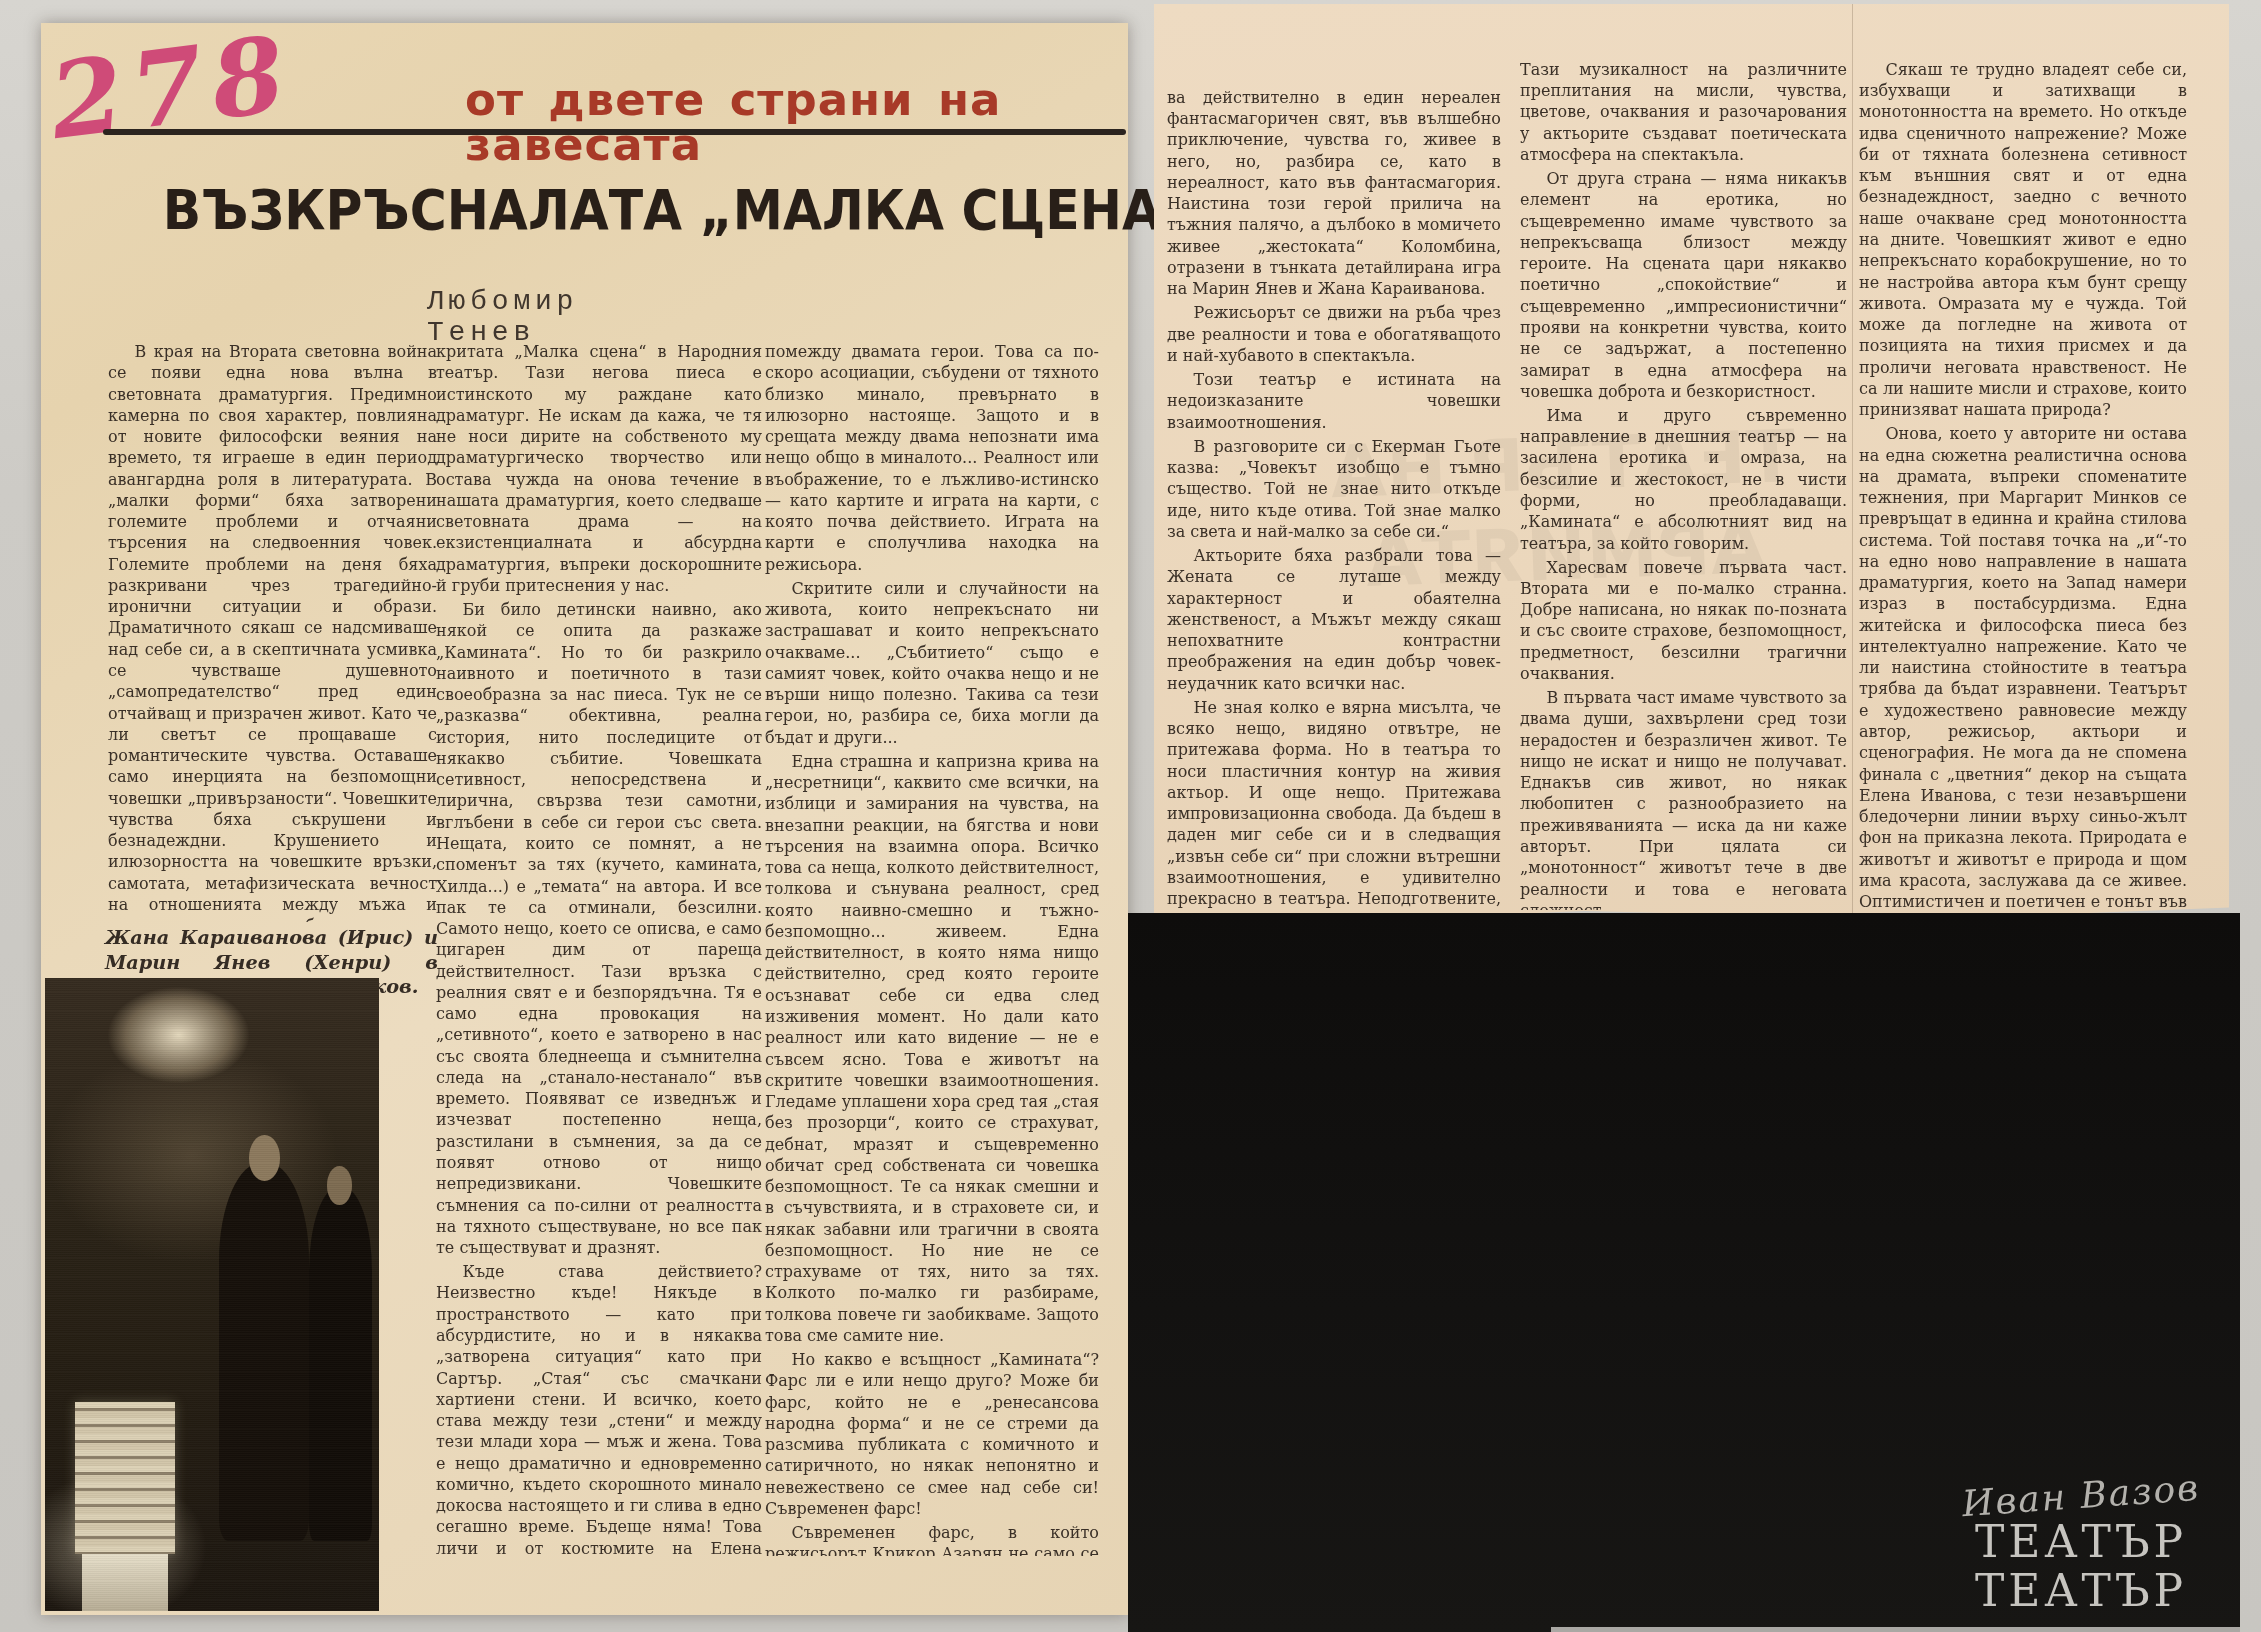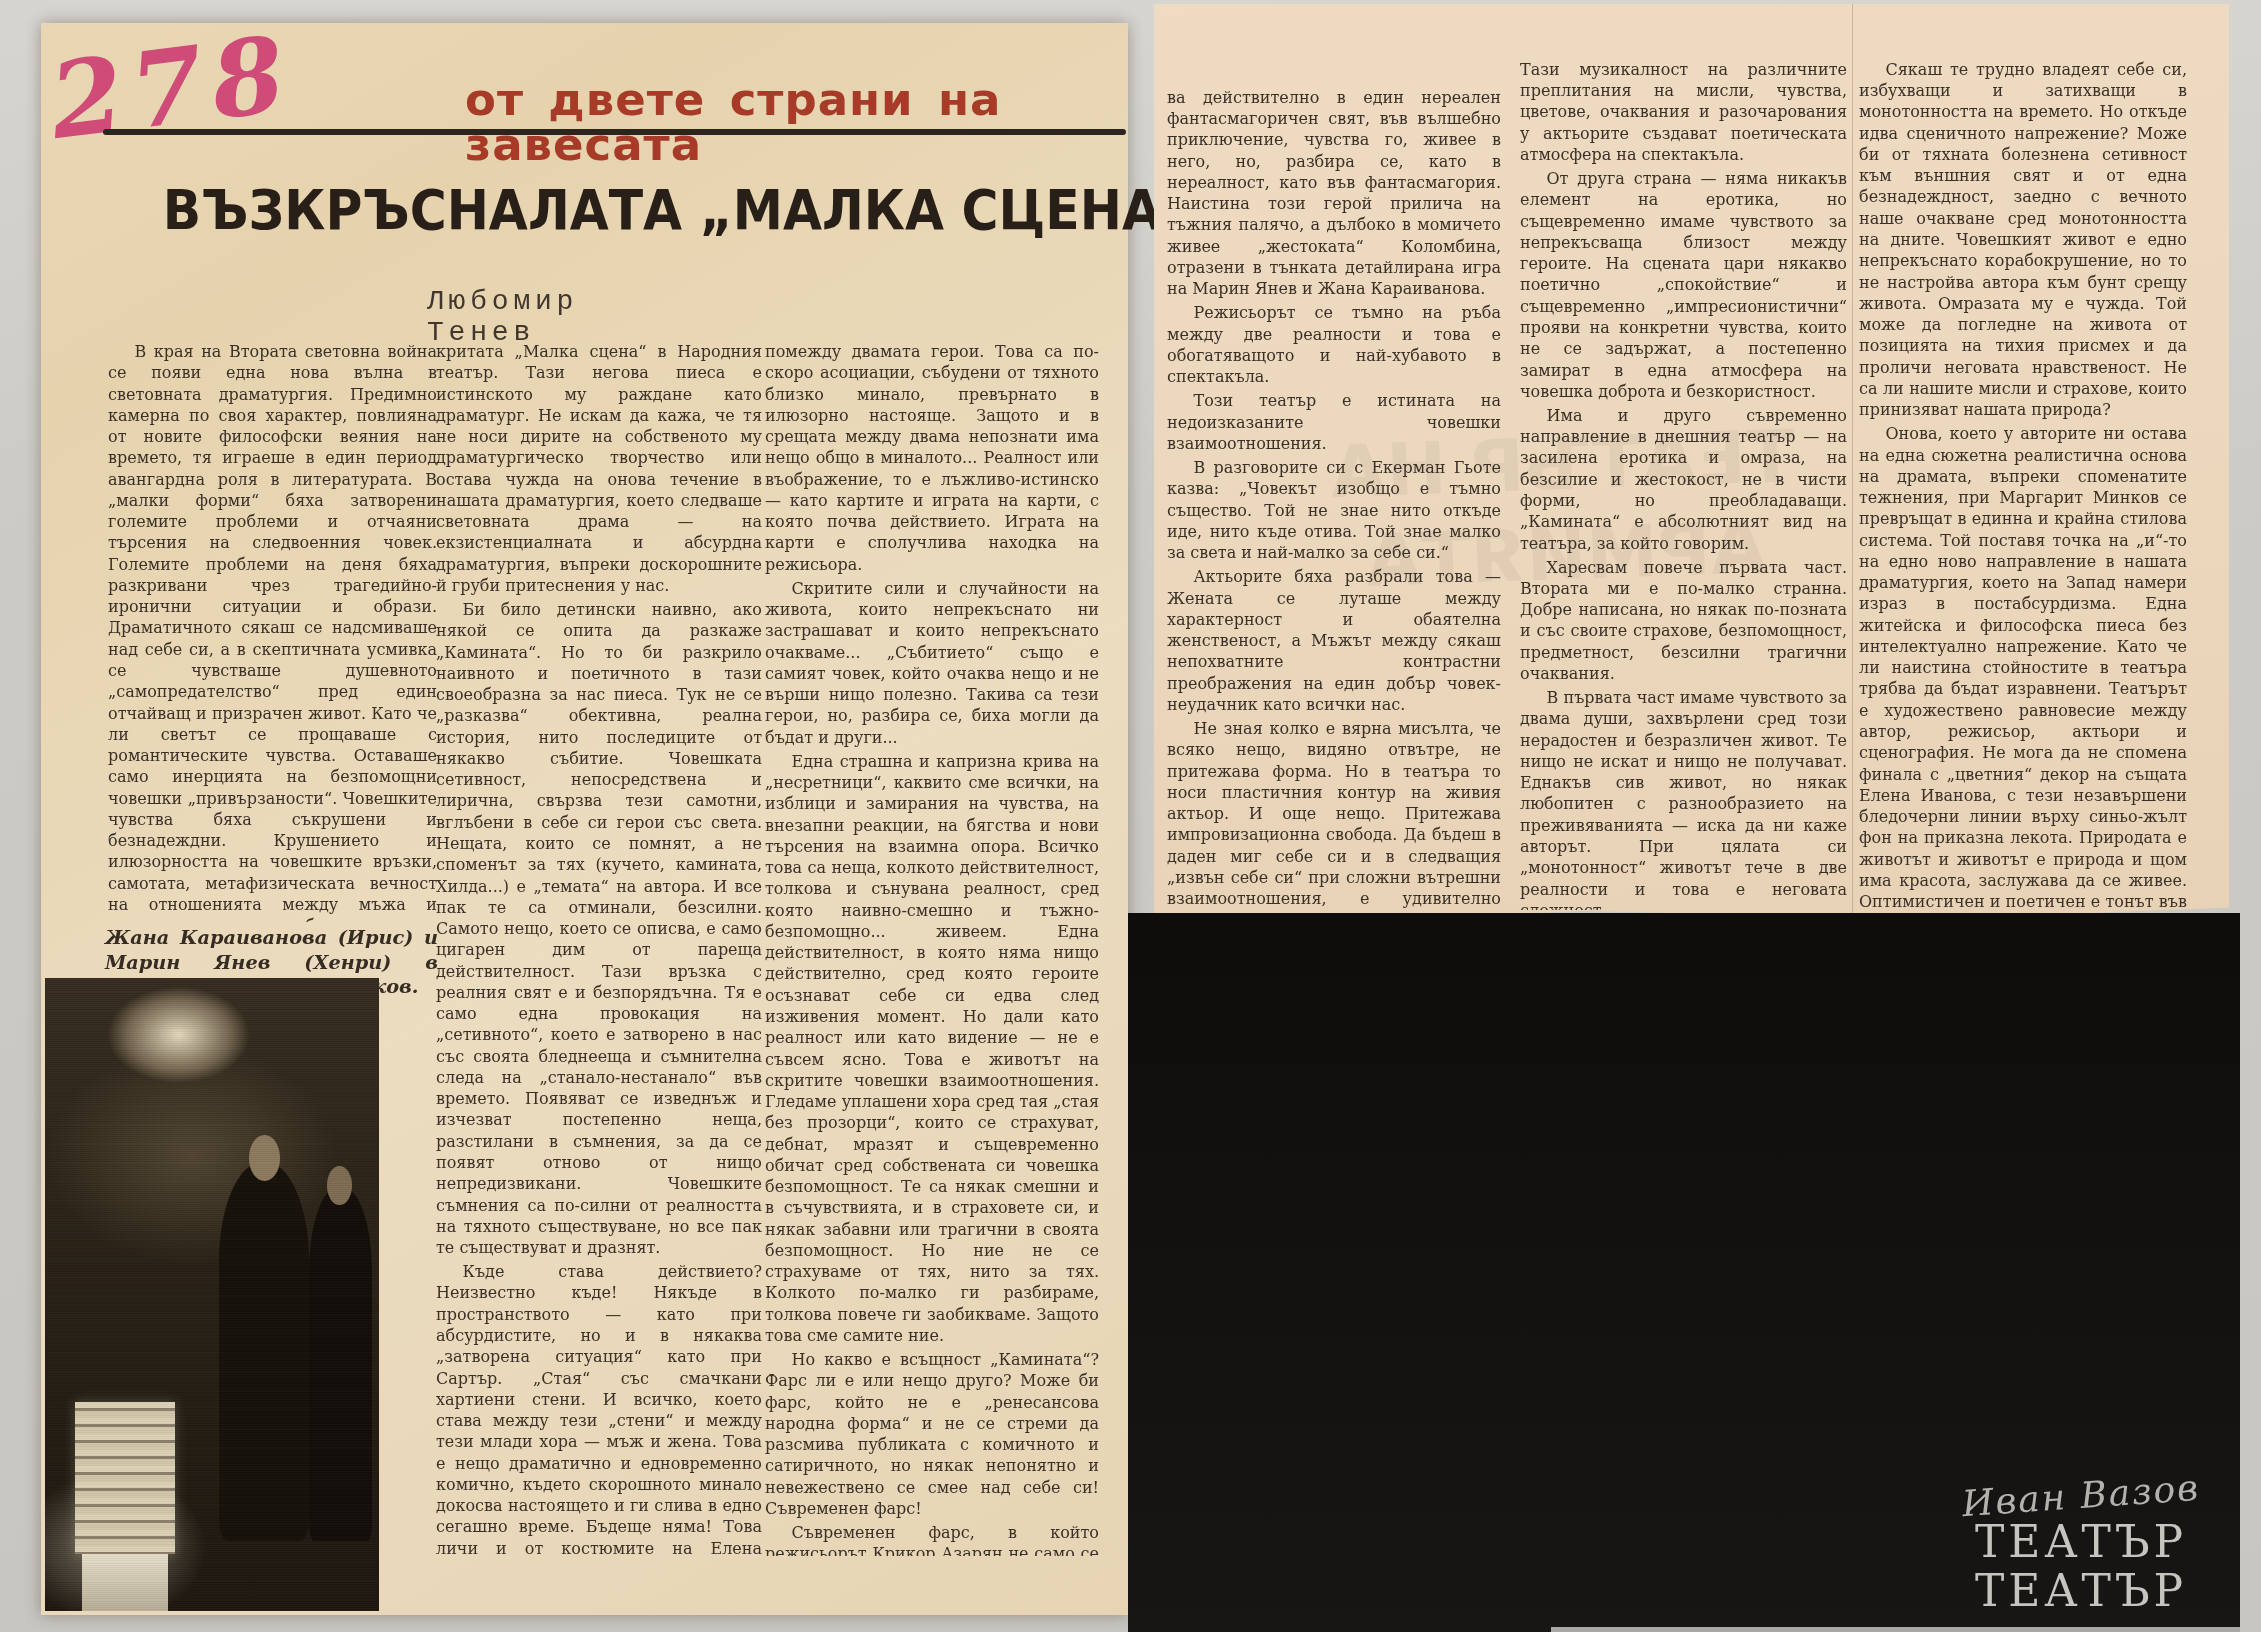--- a/index.html
+++ b/index.html
@@ -112,21 +112,21 @@
       <div class="ph-figure ph-figure-man"></div>
       <div class="ph-books"></div>
       <div class="ph-stool"></div>
     </div>
   </div>
 
   <div class="paper paper-right">
     <div class="ghost">ТЕАТЪР НА АРМИЯТА</div>
     <div class="col colD cont-first">
         <p>ва действително в един нереален фантасмагоричен свят, във вълшебно приключение, чувства го, живее в него, но, разбира се, като в нереалност, като във фантасмагория. Наистина този герой прилича на тъжния палячо, а дълбоко в момичето живее „жестоката“ Коломбина, отразени в тънката детайлирана игра на Марин Янев и Жана Караиванова.</p>
-        <p>Режисьорът се тъмно на ръба между две реалности и това е обогатяващото и най-хубавото в спектакъла.</p>
+        <p>Режисьорът се движи на ръба чрез две реалности и това е обогатяващото и най-хубавото в спектакъла.</p>
         <p>Този театър е истината на недоизказаните човешки взаимоотношения.</p>
         <p>В разговорите си с Екерман Гьоте казва: „Човекът изобщо е тъмно същество. Той не знае нито откъде иде, нито къде отива. Той знае малко за света и най-малко за себе си.“</p>
         <p>Актьорите бяха разбрали това — Жената се луташе между характерност и обаятелна женственост, а Мъжът между сякаш непохватните контрастни преображения на един добър човек-неудачник като всички нас.</p>
         <p>Не зная колко е вярна мисълта, че всяко нещо, видяно отвътре, не притежава форма. Но в театъра то носи пластичния контур на живия актьор. И още нещо. Притежава импровизационна свобода. Да бъдеш в даден миг себе си и в следващия „извън себе си“ при сложни вътрешни взаимоотношения, е удивително прекрасно в театъра. Неподготвените, неочаквани неща, пред които не стои нищо и след които също няма нищо, са сякаш първо движение на душата, което ражда свежестта на актьорската игра. Те носят тъгата и радостта на мига като откритие на живота и себе си.</p>
       </div>
     <div class="col colE cont-first">
         <p>Тази музикалност на различните преплитания на мисли, чувства, цветове, очаквания и разочарования у актьорите създават поетическата атмосфера на спектакъла.</p>
         <p>От друга страна — няма никакъв елемент на еротика, но същевременно имаме чувството за непрекъсваща близост между героите. На сцената цари някакво поетично „спокойствие“ и същевременно „импресионистични“ прояви на конкретни чувства, които не се задържат, а постепенно замират в една атмосфера на човешка доброта и безкористност.</p>
         <p>Има и друго съвременно направление в днешния театър — на засилена еротика и омраза, на безсилие и жестокост, не в чисти форми, но преобладаващи. „Камината“ е абсолютният вид на театъра, за който говорим.</p>
         <p>Харесвам повече първата част. Втората ми е по-малко странна. Добре написана, но някак по-позната и със своите страхове, безпомощност, предметност, безсилни трагични очаквания.</p>

